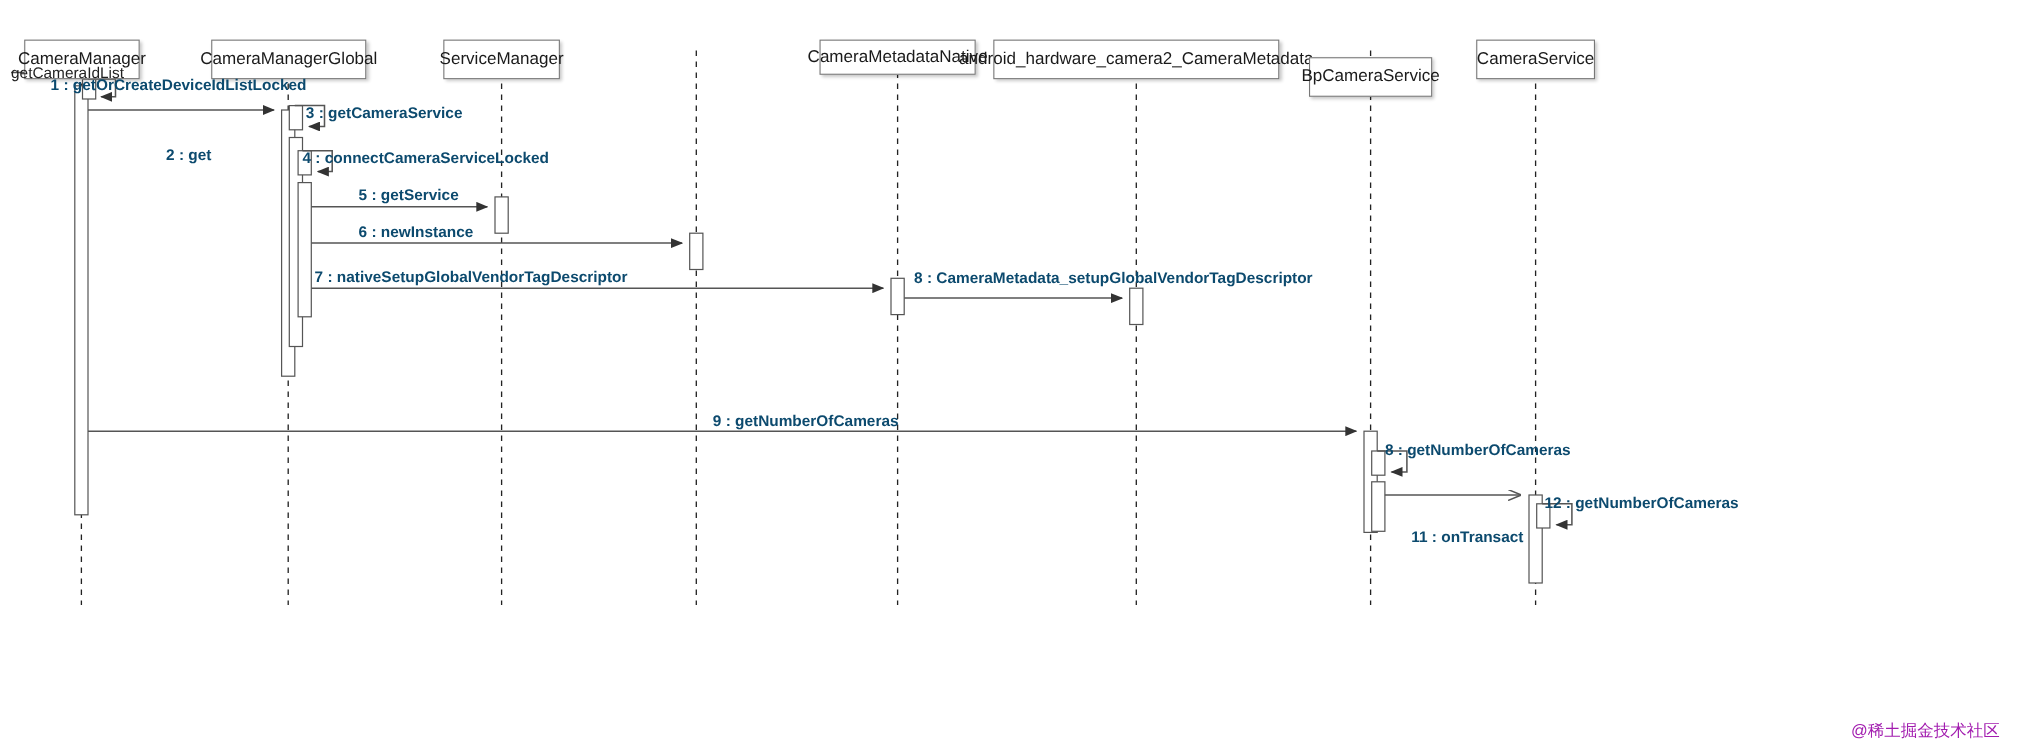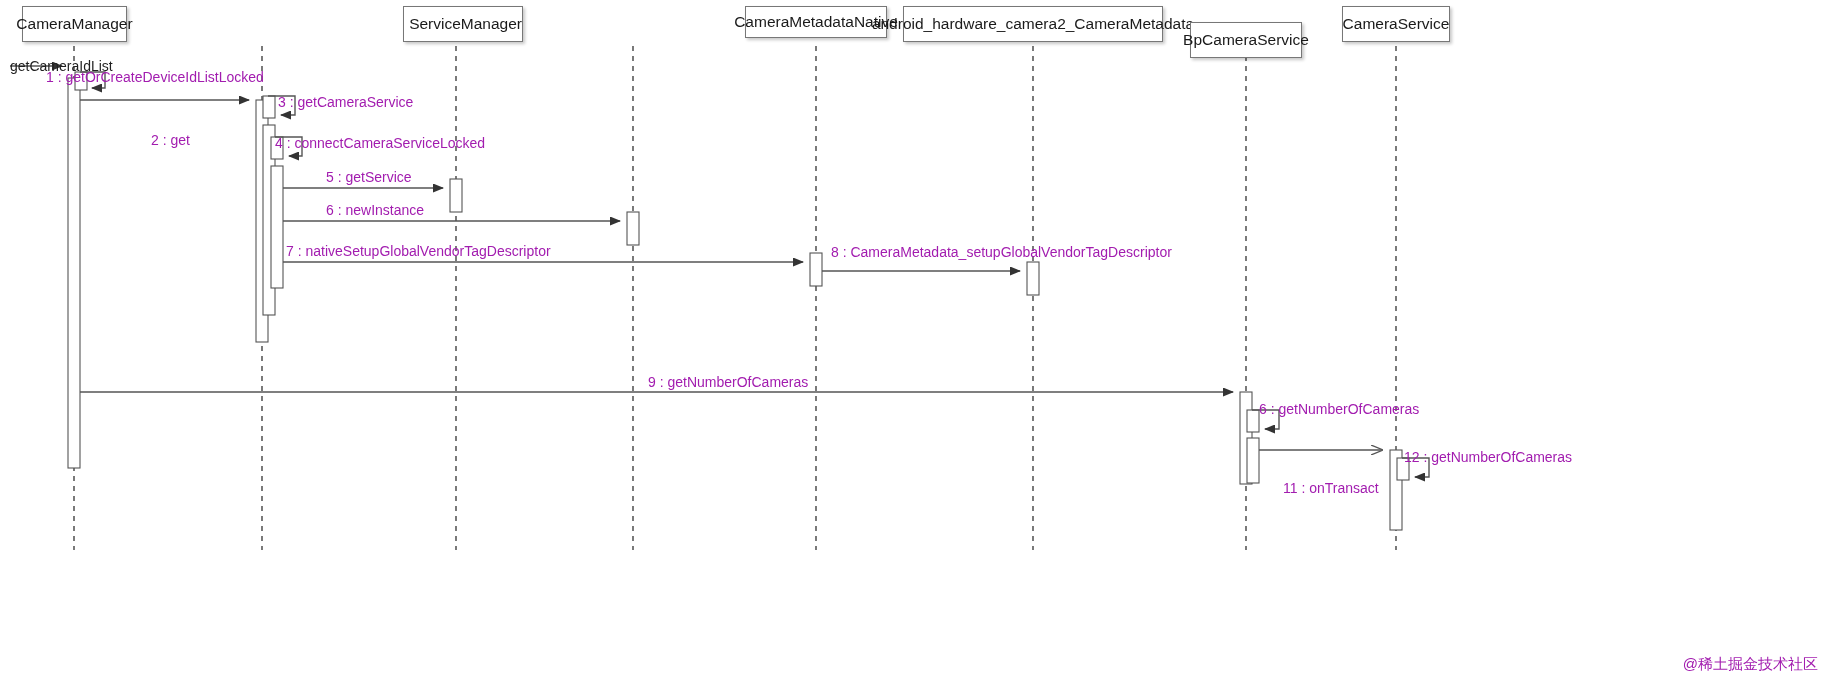--- a/index.html
+++ b/index.html
@@ -3,24 +3,24 @@
 <meta charset="utf-8">
 <style>
   html,body{margin:0;padding:0;background:#ffffff;}
   body{width:1836px;height:682px;font-family:"Liberation Sans",sans-serif;overflow:hidden;position:relative;}
   #stage{position:absolute;left:0;top:0;width:1836px;height:682px;}
   svg{position:absolute;left:0;top:0;}
   .lifeline-box{
     position:absolute;border:1px solid #777777;background:#ffffff;
     box-shadow:2px 2px 3px rgba(0,0,0,0.22);
     display:flex;align-items:center;justify-content:center;
-    font-size:15.5px;color:#1a1a1a;white-space:nowrap;box-sizing:border-box;
+    font-size:15.5px;color:#1a1a1a;white-space:nowrap;box-sizing:border-box;margin-top:30px;
   }
   .msg-label{
-    position:absolute;font-size:14px;color:#a21caf;white-space:nowrap;
+    position:absolute;font-size:14px;color:#0c4a6e;white-space:nowrap;font-weight:bold;
   }
   .found-label{position:absolute;font-size:14px;color:#1f1f1f;white-space:nowrap;}
   .watermark{
     position:absolute;right:18px;bottom:8px;font-size:15px;color:#a21caf;white-space:nowrap;
   }
 </style>
 </head>
 <body>
 
 <div id="stage">
@@ -108,21 +108,24 @@
 
       <line x1="1259" y1="450" x2="1382" y2="450" marker-end="url(#openArrow)"></line>
 
       <path d="M1402,458 L1429,458 L1429,477 L1415,477" marker-end="url(#solidArrowLeft)"></path>
     </g>
   </svg>
 
   <div class="lifeline-box" style="left:22px;top:6px;width:105px;height:36px;">
     <span>CameraManager</span>
   </div>
-  <div class="lifeline-box" style="left:403px;top:6px;width:120px;height:36px;justify-content:flex-end;">
+  <div class="lifeline-box" style="left:192px;top:6px;width:141px;height:36px;">
+    <span>CameraManagerGlobal</span>
+  </div>
+  <div class="lifeline-box" style="left:403px;top:6px;width:106px;height:36px;">
     <span>ServiceManager</span>
   </div>
   <div class="lifeline-box" style="left:745px;top:6px;width:142px;height:32px;">
     <span>CameraMetadataNative</span>
   </div>
   <div class="lifeline-box" style="left:903px;top:6px;width:260px;height:36px;">
     <span>android_hardware_camera2_CameraMetadata</span>
   </div>
   <div class="lifeline-box" style="left:1190px;top:22px;width:112px;height:36px;">
     <span>BpCameraService</span>
@@ -135,19 +138,19 @@
 
   <div class="msg-label" style="left:46px;top:69px;">1 : getOrCreateDeviceIdListLocked</div>
   <div class="msg-label" style="left:151px;top:84px;margin-top:48px;">2 : get</div>
   <div class="msg-label" style="left:278px;top:94px;">3 : getCameraService</div>
   <div class="msg-label" style="left:275px;top:135px;">4 : connectCameraServiceLocked</div>
   <div class="msg-label" style="left:326px;top:169px;">5 : getService</div>
   <div class="msg-label" style="left:326px;top:202px;">6 : newInstance</div>
   <div class="msg-label" style="left:286px;top:243px;">7 : nativeSetupGlobalVendorTagDescriptor</div>
   <div class="msg-label" style="left:831px;top:244px;">8 : CameraMetadata_setupGlobalVendorTagDescriptor</div>
   <div class="msg-label" style="left:648px;top:374px;">9 : getNumberOfCameras</div>
-  <div class="msg-label" style="left:1259px;top:401px;">6 : getNumberOfCameras</div>
+  <div class="msg-label" style="left:1259px;top:401px;">8 : getNumberOfCameras</div>
   <div class="msg-label" style="left:1283px;top:436px;margin-top:44px;">11 : onTransact</div>
   <div class="msg-label" style="left:1404px;top:449px;">12 : getNumberOfCameras</div>
 
   <div class="watermark">@稀土掘金技术社区</div>
 
 </div>
 
 </body></html>

